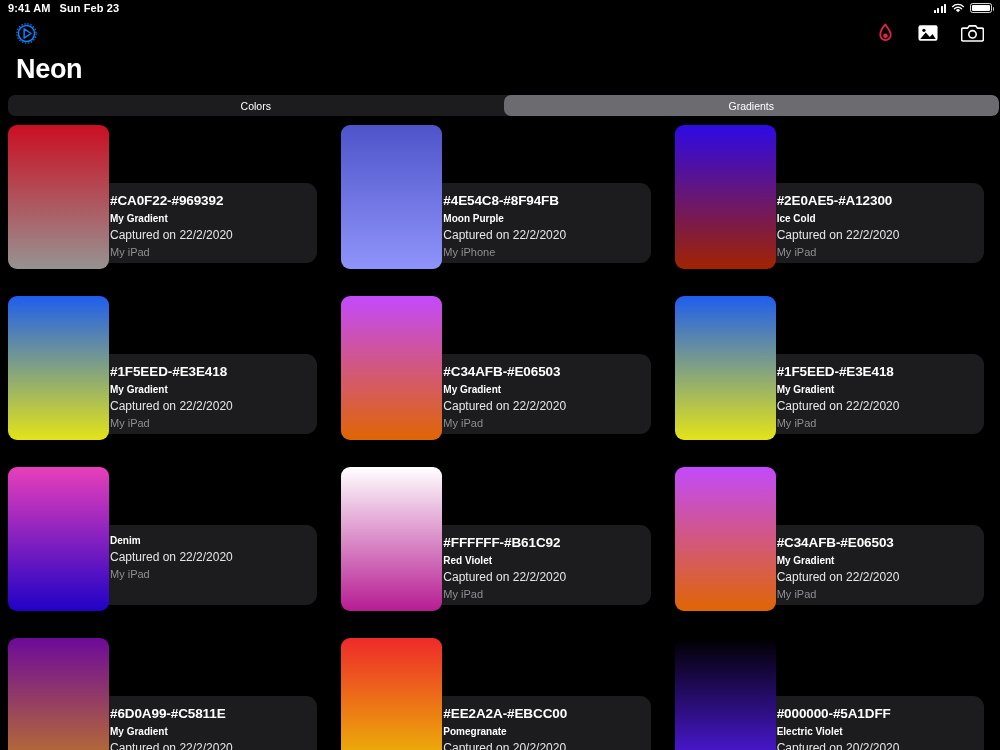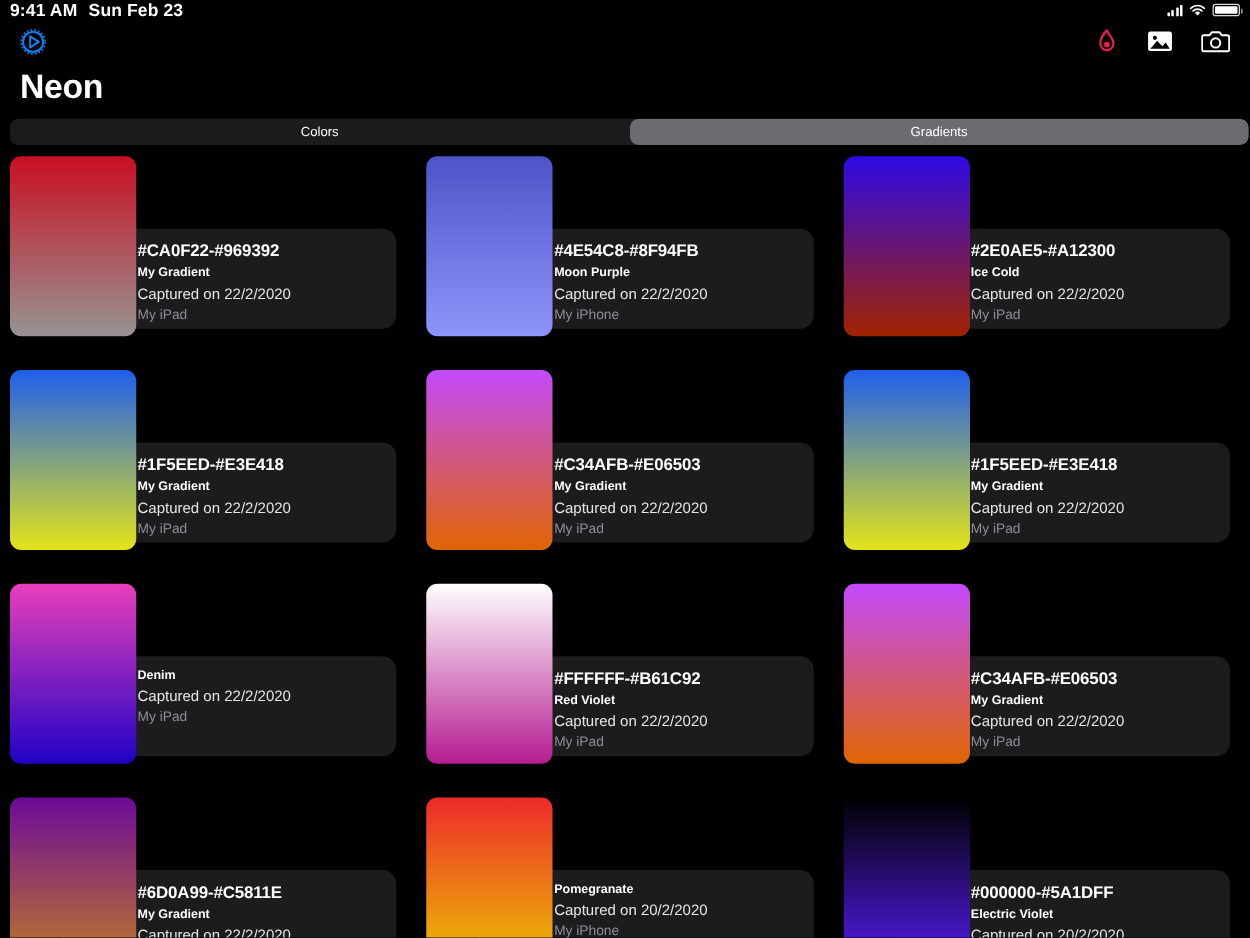--- a/index.html
+++ b/index.html
@@ -10,21 +10,21 @@
     font-family: "Liberation Sans", sans-serif;
     -webkit-font-smoothing: antialiased;
   }
 
   
   .statusbar {
     height: 16px;
     display: flex; align-items: center;
     padding: 0 8px;
     color: #fff;
-    font-size: 14px;
+    font-size: 11px;
     font-weight: bold;
   }
   .sb-left { display: flex; align-items: center; gap: 9px; }
   .sb-spacer { flex: 1; }
   .sb-right { display: flex; align-items: center; gap: 5px; }
   .sb-time, .sb-date { letter-spacing: .1px; }
 
   .bars { display: flex; align-items: flex-end; gap: 1.5px; height: 9px; }
   .bars i { width: 2px; background: #fff; display: block; border-radius: .5px; }
   .bars i:nth-child(1){ height: 3px; }
@@ -320,20 +320,21 @@
           <div class="gname">My Gradient</div>
           <div class="captured">Captured on 22/2/2020</div>
           <div class="device">My iPad</div>
         </div>
       </div>
       <div class="swatch" style="background: linear-gradient(rgb(109, 10, 153), rgb(197, 129, 30));"></div>
     </div>
     <div class="card">
       <div class="card-panel">
         <div class="card-text">
+          <div class="hexes">#EE2A2A-#EBCC00</div>
           <div class="gname">Pomegranate</div>
           <div class="captured">Captured on 20/2/2020</div>
           <div class="device">My iPhone</div>
         </div>
       </div>
       <div class="swatch" style="background: linear-gradient(rgb(238, 42, 42), rgb(235, 204, 0));"></div>
     </div>
     <div class="card">
       <div class="card-panel">
         <div class="card-text">

